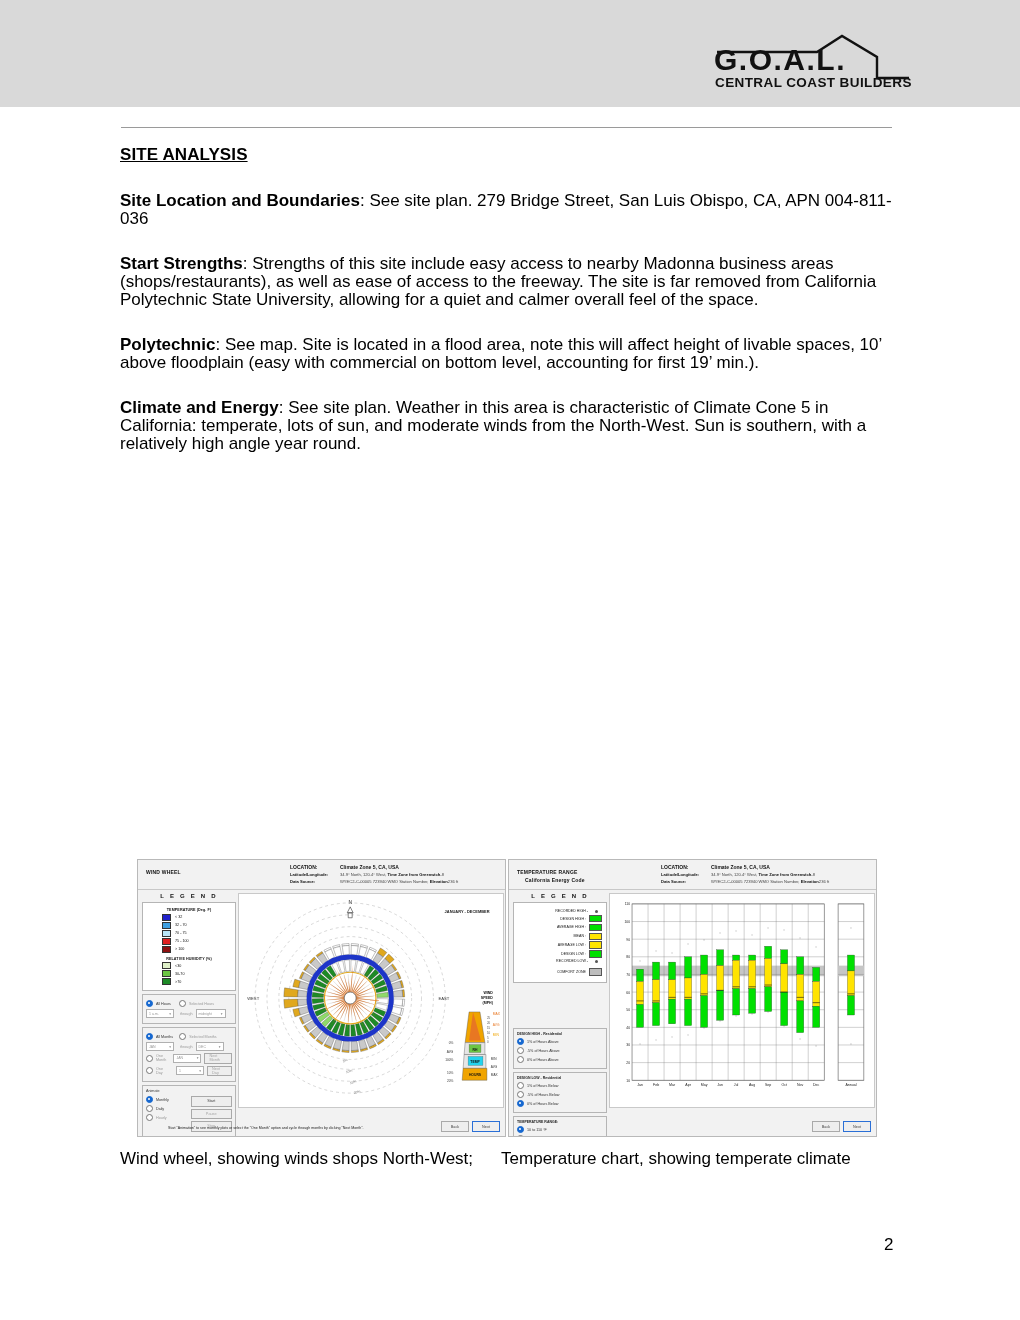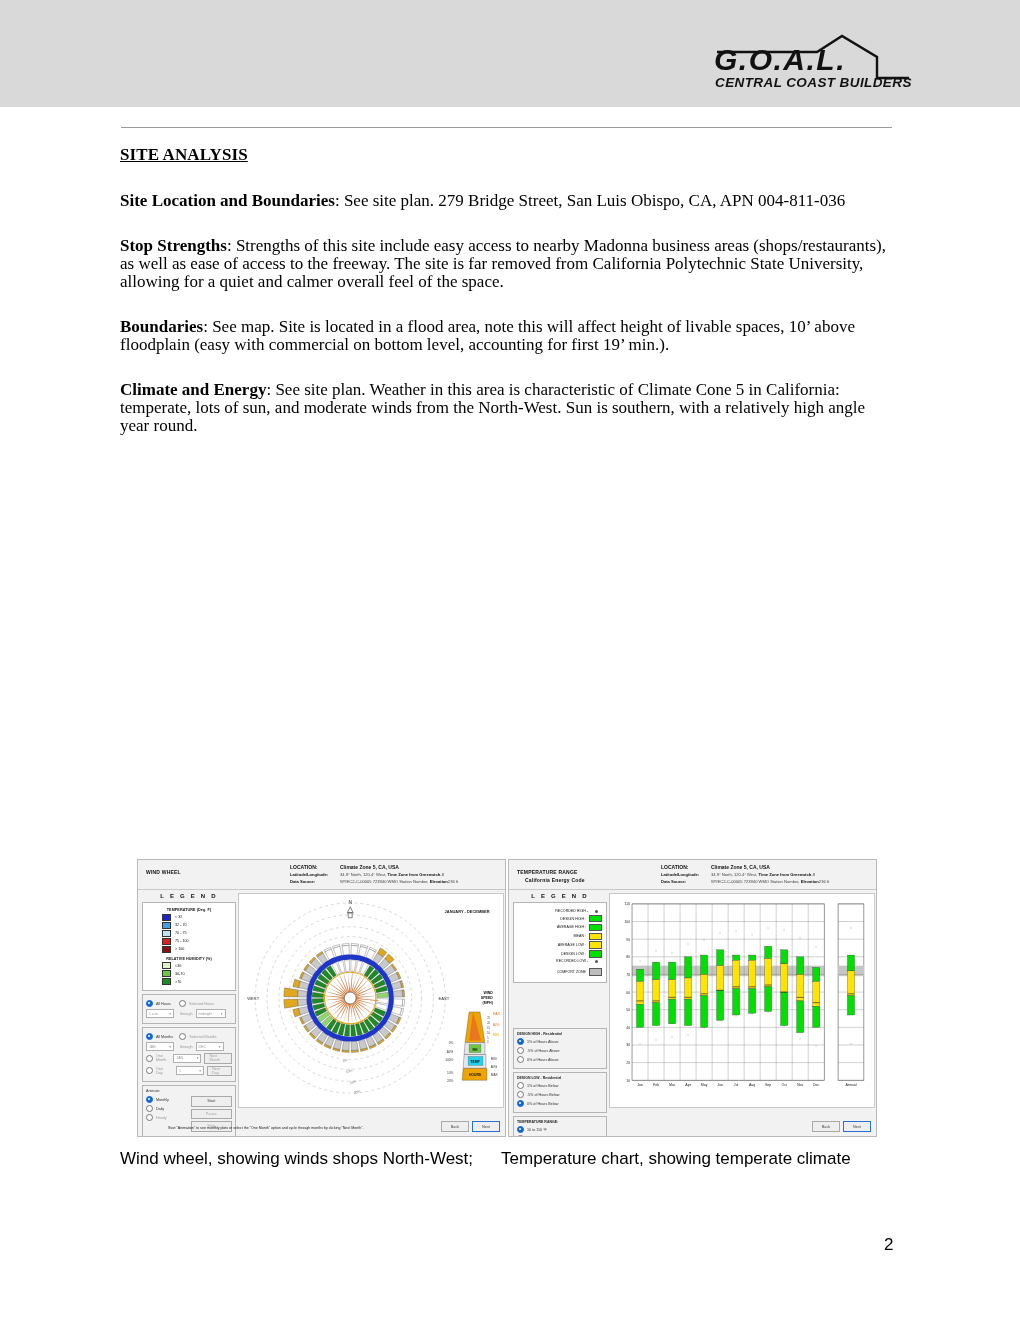--- a/index.html
+++ b/index.html
@@ -8,34 +8,34 @@
     font-family:"Liberation Sans",sans-serif;
     color:#000;-webkit-font-smoothing:antialiased;
     position:relative;overflow:hidden;
   }
   
   .header-band{
     position:absolute;left:0;top:0;width:1020px;height:107px;
     background:#d9d9d9;
   }
   .logo{
-    position:absolute;right:108px;top:30px;width:200px;height:62px;font-style:italic;
+    position:absolute;right:108px;top:30px;width:200px;height:62px;
   }
   .logo svg{display:block;}
   
   .page{
     position:absolute;left:0;top:107px;width:1020px;
     padding:0;
   }
   .rule{
     position:absolute;left:121px;top:20px;width:771px;height:0;
     border-top:1px solid #9a9a9a;
   }
   .content{
-    position:absolute;left:120px;top:38px;width:775px;font-family:Liberation Serif, serif;
+    position:absolute;left:120px;top:38px;width:775px;
   }
   h1.section-title{
     font-size:17px;font-weight:bold;margin:0 0 0 0;
     text-decoration:underline;letter-spacing:.1px;
   }
   p.para{
     font-size:17px;line-height:18px;margin:27px 0 0 0;
     text-align:left;
   }
   p.para b{font-weight:bold;}
@@ -168,28 +168,28 @@
   <div class="rule"></div>
 
   <div class="content">
     <h1 class="section-title">SITE ANALYSIS</h1>
 
     <p class="para">
       <b>Site Location and Boundaries</b><span>: </span><span>See site plan. 279 Bridge Street, San Luis Obispo, CA, APN 004-811-036</span>
     </p>
 
     <p class="para">
-      <b>Stop Strengths</b><span>: </span><span>Strengths of this site include easy access to nearby Madonna business areas (shops/restaurants), as well as ease of access to the freeway. The site is far removed from California Polytechnic State University, allowing for a quiet and calmer overall feel of the space.</span>
+      <b>Start Strengths</b><span>: </span><span>Strengths of this site include easy access to nearby Madonna business areas (shops/restaurants), as well as ease of access to the freeway. The site is far removed from California Polytechnic State University, allowing for a quiet and calmer overall feel of the space.</span>
     </p>
 
 
 
 
     <p class="para">
-      <b>Boundaries</b><span>: </span><span>See map. Site is located in a flood area, note this will affect height of livable spaces, 10’ above floodplain (easy with commercial on bottom level, accounting for first 19’ min.).</span>
+      <b>Polytechnic</b><span>: </span><span>See map. Site is located in a flood area, note this will affect height of livable spaces, 10’ above floodplain (easy with commercial on bottom level, accounting for first 19’ min.).</span>
     </p>
 
     <p class="para">
       <b>Climate and Energy</b><span>: </span><span>See site plan. Weather in this area is characteristic of Climate Cone 5 in California: temperate, lots of sun, and moderate winds from the North-West. Sun is southern, with a relatively high angle year round.</span>
     </p>
   </div>
 
   <div class="figure-row">
 
     <div class="panel">

